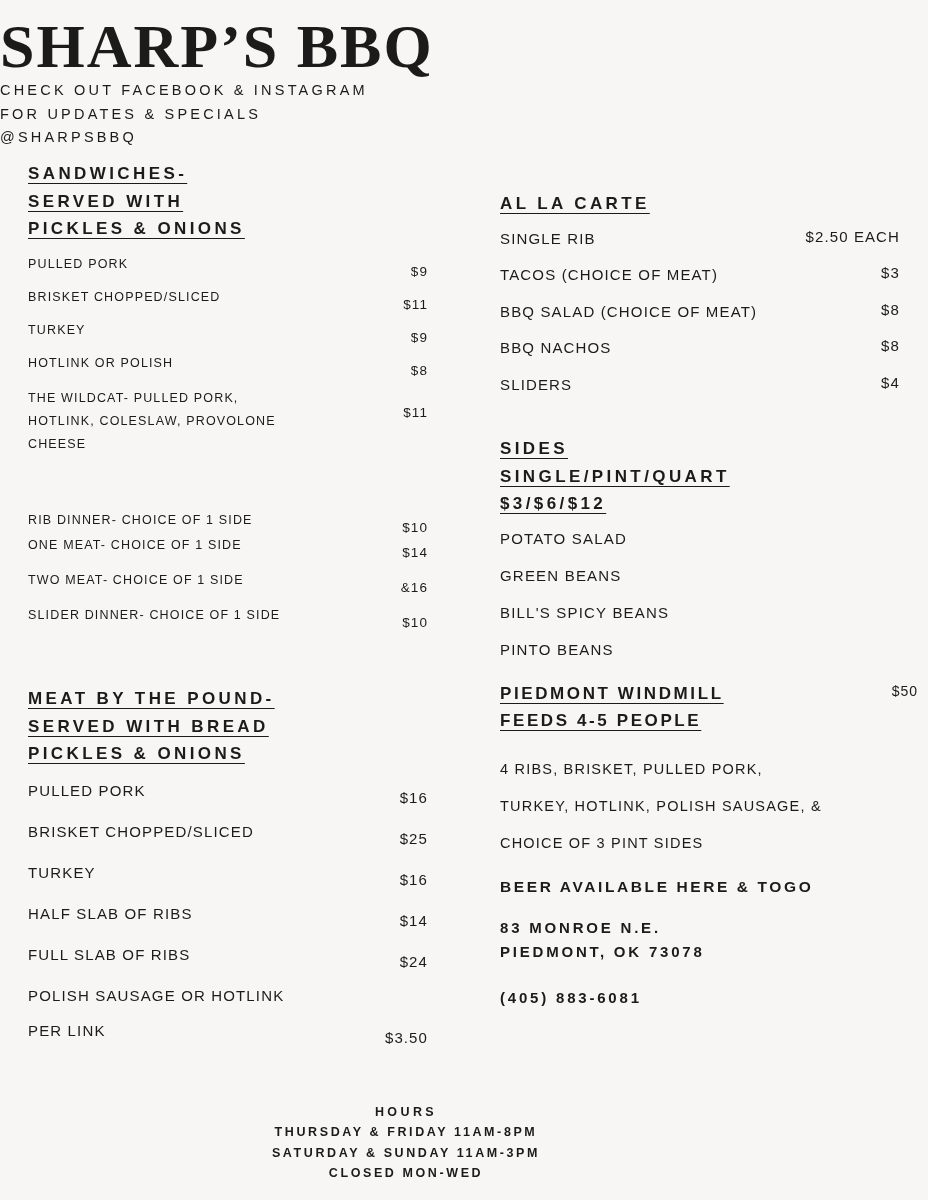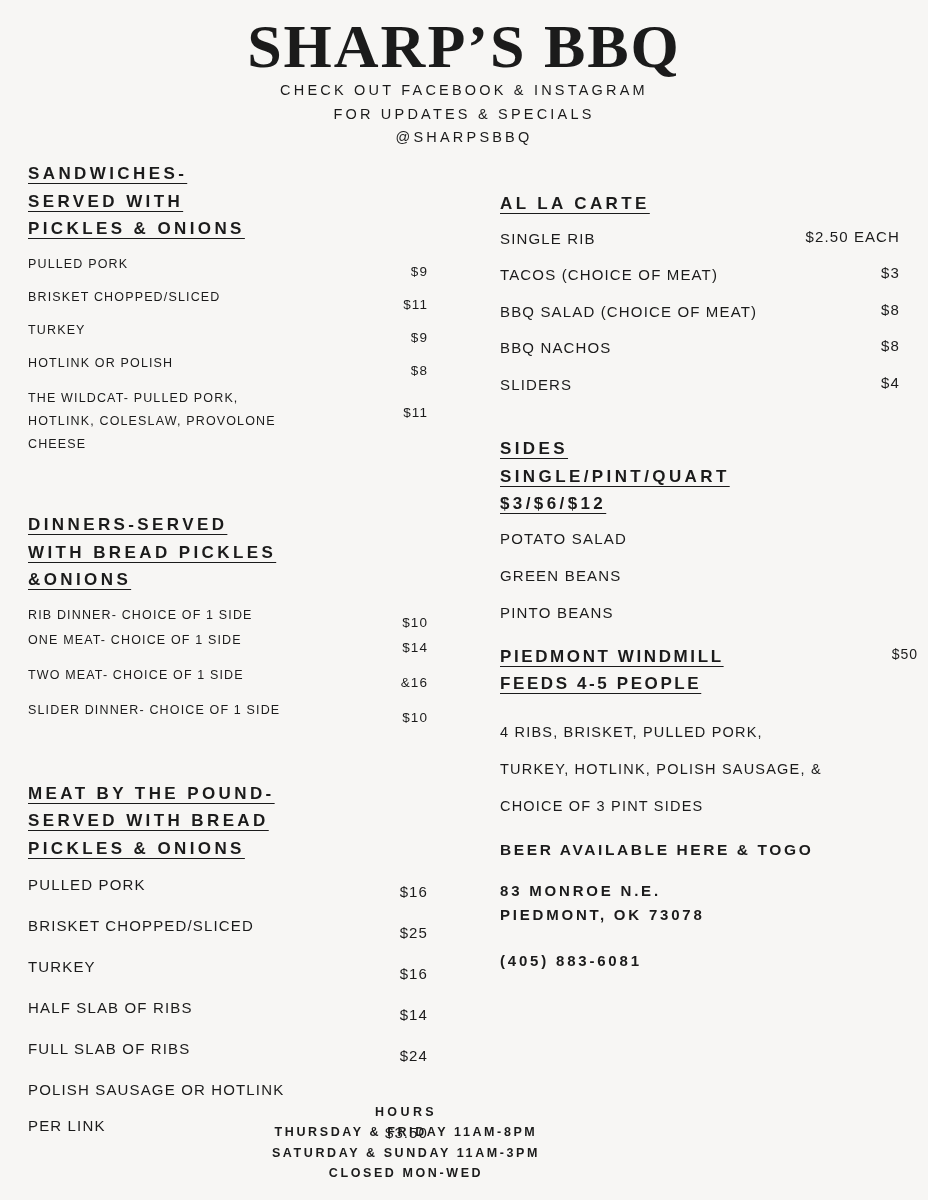--- a/index.html
+++ b/index.html
@@ -16,21 +16,20 @@
   }
   .page {
     position: relative;
     width: 928px;
     height: 1200px;
     background: #f7f6f4;
   }
 
   
   .header {
-    text-align: center;
     padding-top: 14px;
   }
   .brand {
     font-family: "Liberation Serif", serif;
     font-weight: bold;
     font-size: 62px;
     letter-spacing: 2px;
     line-height: 1.05;
     margin: 0;
   }
@@ -231,25 +230,20 @@
           <li class="row sz-13 wrap-item">
             <span class="name" style="max-width:280px">THE WILDCAT- PULLED PORK, HOTLINK, COLESLAW, PROVOLONE CHEESE</span>
             <span class="price" style="padding-top:18px">$11</span>
           </li>
         </ul>
       </div>
 
       <div class="block-gap"></div>
 
       <div>
-        <div class="sec-head">
-          <div>DINNERS-SERVED</div>
-          <div>WITH BREAD PICKLES</div>
-          <div>&amp;ONIONS</div>
-        </div>
         <ul class="items">
           <li class="row sz-13" style="margin-bottom:1px">
             <span class="name">RIB DINNER- CHOICE OF 1 SIDE</span>
             <span class="price">$10</span>
           </li>
           <li class="row sz-13" style="margin-bottom:11px">
             <span class="name">ONE MEAT- CHOICE OF 1 SIDE</span>
             <span class="price">$14</span>
           </li>
           <li class="row sz-13" style="margin-bottom:11px">
@@ -337,20 +331,21 @@
 
       <div>
         <div class="sec-head">
           <div>SIDES</div>
           <div>SINGLE/PINT/QUART</div>
           <div>$3/$6/$12</div>
         </div>
         <ul class="plain-list">
           <li>POTATO SALAD</li>
           <li>GREEN BEANS</li>
+          <li>BILL'S SPICY BEANS</li>
           <li>PINTO BEANS</li>
         </ul>
       </div>
 
       <div class="feature">
         <div class="feature-head">
           <div>PIEDMONT WINDMILL</div>
           <div>FEEDS 4-5 PEOPLE</div>
         </div>
         <div class="feature-price">$50</div>

